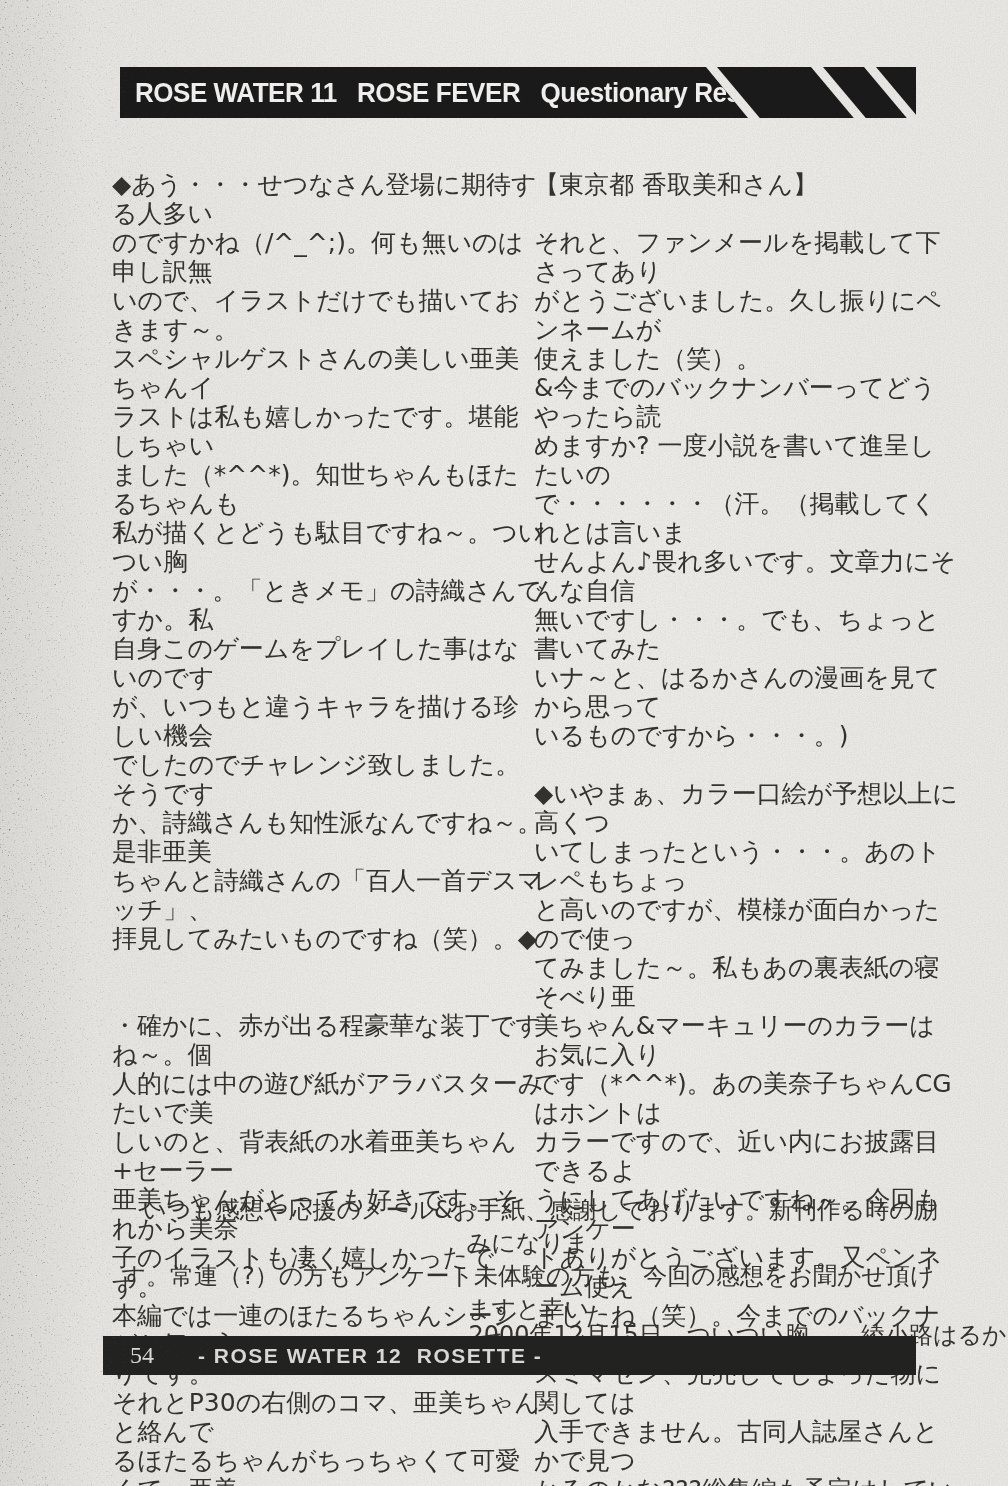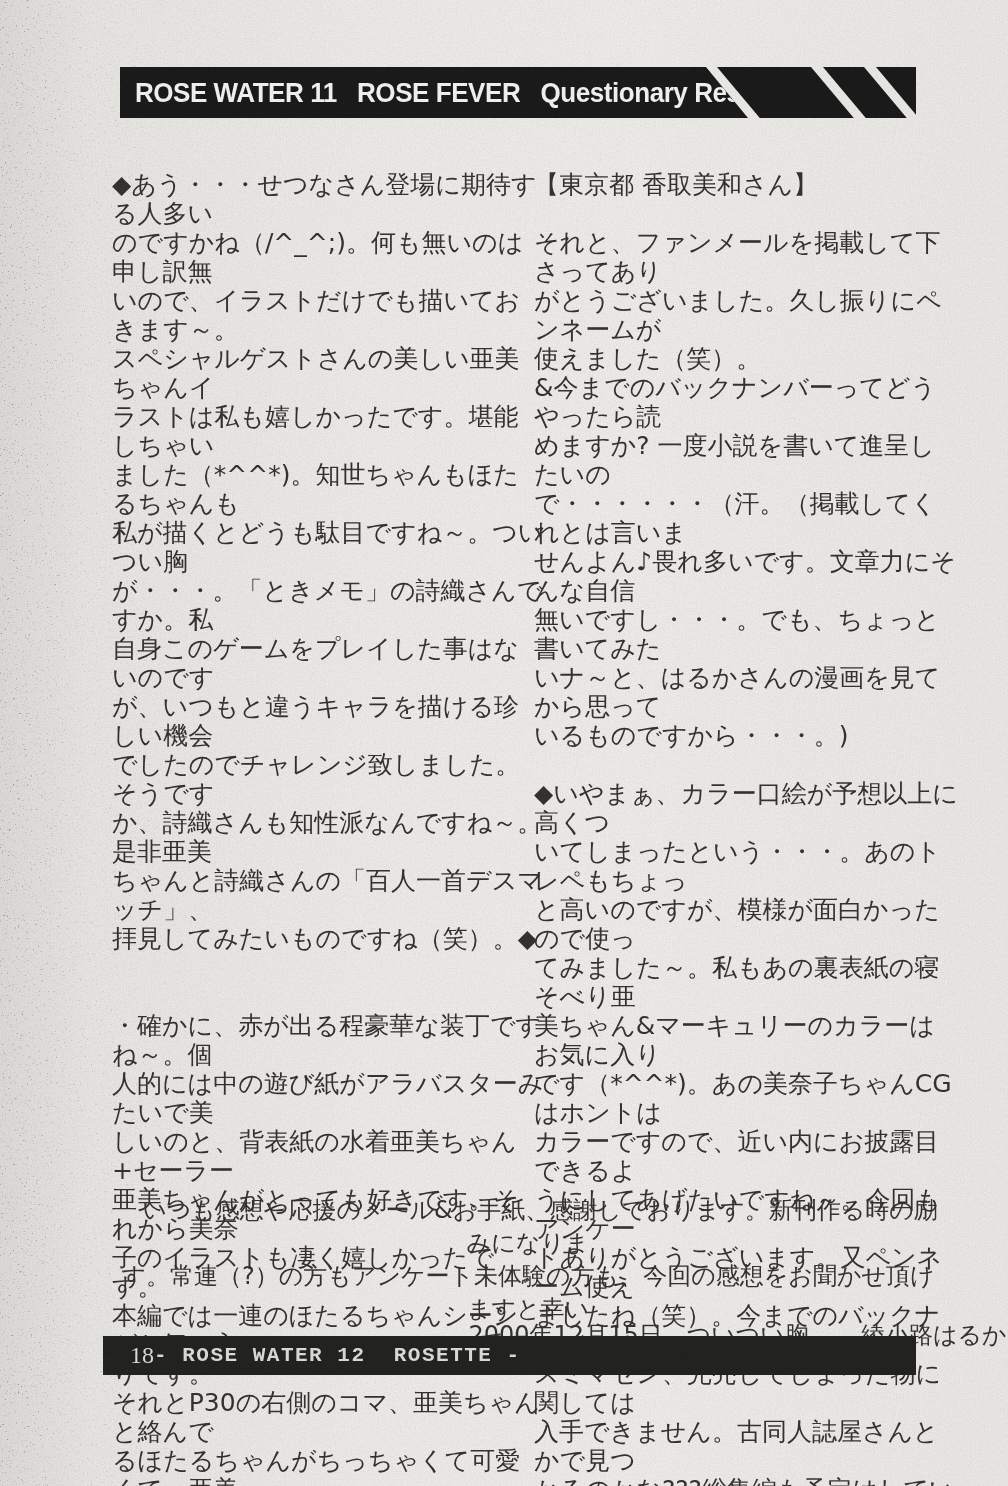--- a/index.html
+++ b/index.html
@@ -46,22 +46,22 @@
   .closing { position:absolute; left:117px; top:1194px; width:822px; font-size:24px; line-height:33px; white-space:pre-line;text-align:center; }
   .signoff { position:absolute; left:438px; top:1291px; font-size:24px; white-space:pre; }
   .signoff .sig { margin-left:52px; }
   
   .footer-bar {
     position:absolute; left:103px; top:1336px; width:813px; height:39px;
     background:#232322; color:#dddcda; display:flex; align-items:center;
   }
   .page-number { font-family:"Liberation Serif",serif; font-size:24px; margin-left:27px; }
   .footer-title {
-    font-family:Liberation Mono, monospace; font-weight:bold; font-size:21px;
-    letter-spacing:1.5px; white-space:pre;
+    font-family:Liberation Sans, sans-serif; font-weight:bold; font-size:21px;
+    letter-spacing:1.5px; margin-left:44px; white-space:pre;
   }
 </style>
 </head>
 <body>
 
 <div class="page">
 
   <div class="header-bar">
     <div class="header-main">
       <span class="header-title">ROSE WATER 11   ROSE FEVER   Questionary Results</span>
@@ -133,21 +133,21 @@
   </div>
 
   <div class="closing">　いつも感想や応援のメール&amp;お手紙、感謝しております。新刊作る時の励みになりま
 す。常連（?）の方もアンケート未体験の方も、今回の感想をお聞かせ頂けますと幸い
 です～。</div>
   <div class="signoff">
     <span>2000年12月15日　ついつい胸</span><span class="sig">綾小路はるか 拝</span>
   </div>
 
   <div class="footer-bar">
-    <span class="page-number">18</span>
+    <span class="page-number">54</span>
     <span class="footer-title">- ROSE WATER 12  ROSETTE -</span>
   </div>
 
   <svg class="noise-global" xmlns="http://www.w3.org/2000/svg" width="1008" height="1486">
     <filter id="gnoise" x="0" y="0" width="100%" height="100%">
       <feTurbulence type="fractalNoise" baseFrequency="0.8" numOctaves="2" seed="11" stitchTiles="stitch"></feTurbulence>
       <feColorMatrix type="matrix" values="0 0 0 0 0  0 0 0 0 0  0 0 0 0 0  1.2 1.2 1.2 0 -1.4"></feColorMatrix>
     </filter>
     <rect x="0" y="0" width="1008" height="1486" filter="url(#gnoise)"></rect>
   </svg>

